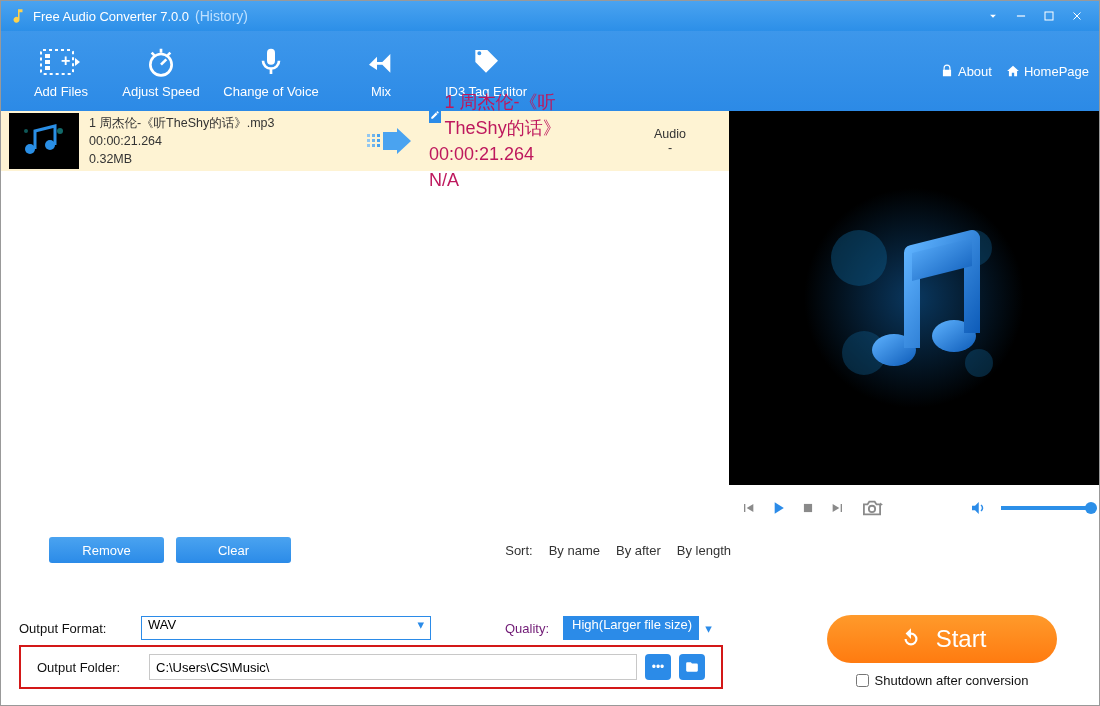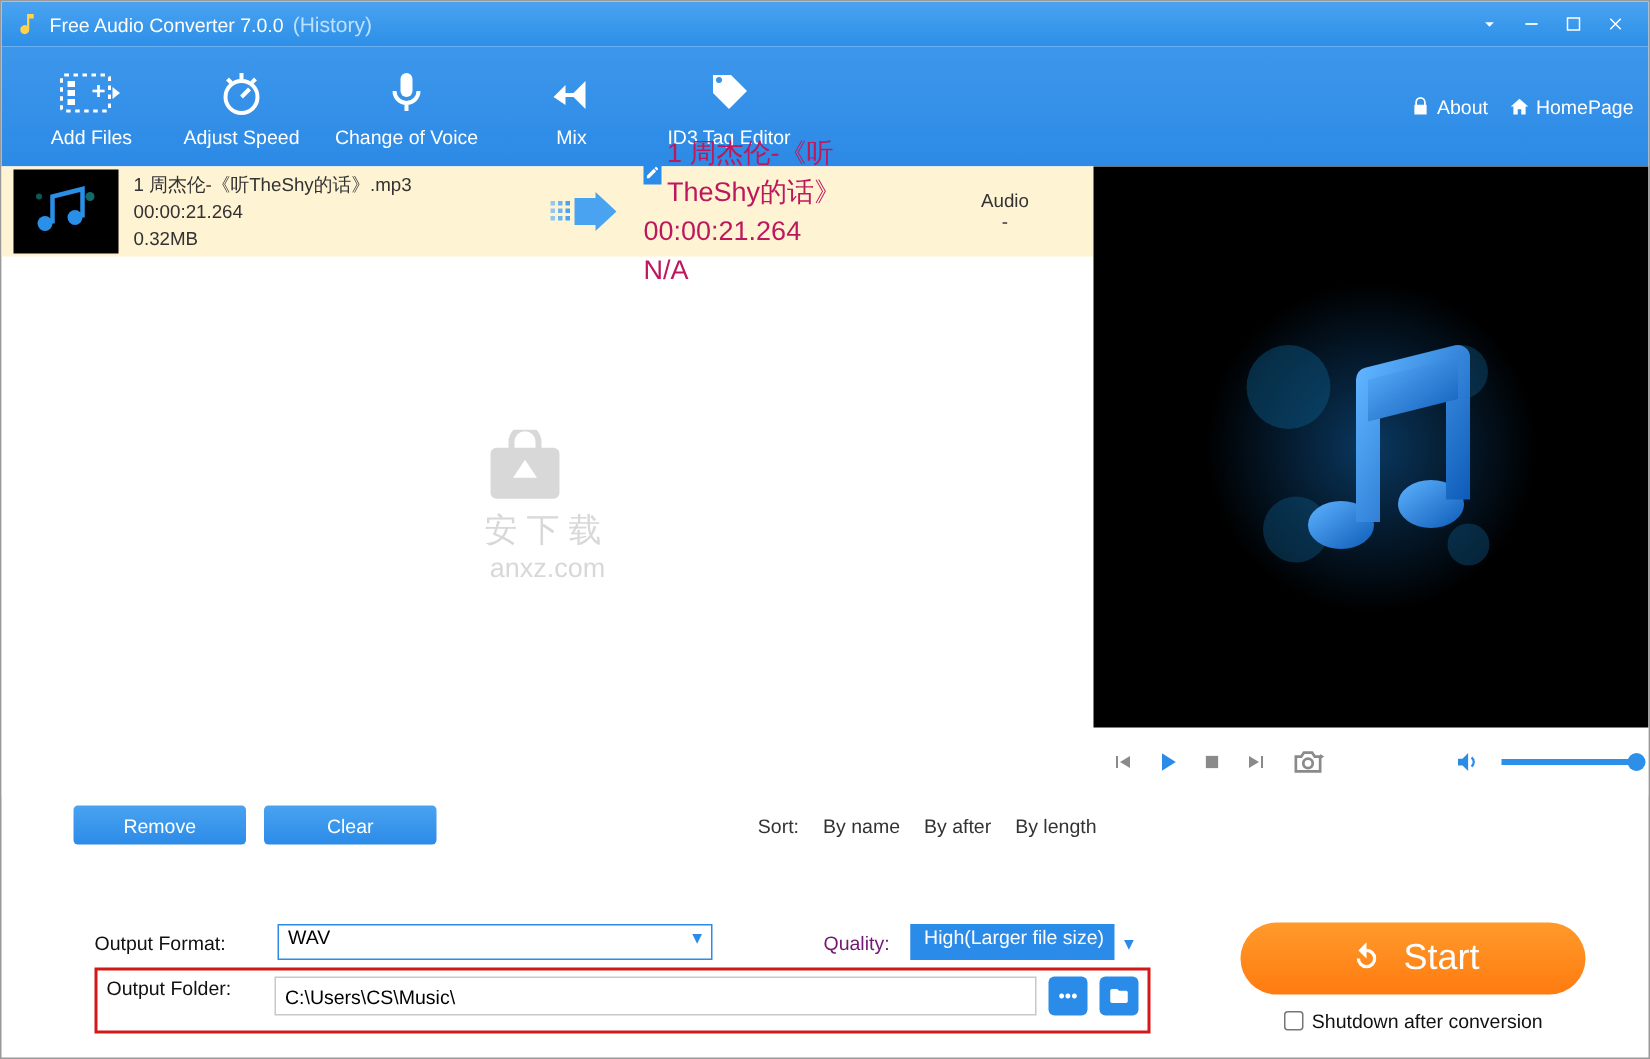--- a/index.html
+++ b/index.html
@@ -36,32 +36,32 @@
 .preview-controls { height: 46px; display: flex; align-items: center; padding: 0 8px; gap: 8px; }
 .pcbtn { width: 22px; height: 22px; display: flex; align-items: center; justify-content: center; cursor: pointer; color: #8a8a8a; }
 .volslider { width: 90px; height: 4px; background: #2c8fe8; position: relative; margin-left: 4px; }
 .volslider .knob { position: absolute; right: -6px; top: -4px; width: 12px; height: 12px; border-radius: 50%; background: #2c8fe8; }
 
 .actionrow { height: 38px; display: flex; align-items: center; padding: 0 12px; gap: 12px; margin-left: 36px; }
 .btn-blue { width: 115px; height: 26px; background: linear-gradient(#4aa3f0,#2b8be8); color: #fff; border: none; border-radius: 3px; font-size: 13px; cursor: pointer; }
 .sortarea { margin-left: auto; display: flex; align-items: center; gap: 16px; font-size: 13px; color: #333; margin-right: 14px; }
 .sortarea .slink { cursor: pointer; }
 
-.bottom { padding: 8px 18px 6px; margin-left: 44px; }
+.bottom { padding: 8px 18px 6px; }
 .row { display: flex; align-items: center; height: 34px; gap: 10px; }
 .lbl { width: 112px; font-size: 13px; color: #111; }
 .combo { height: 24px; border: 1px solid #2b8be8; background: #fff; display: flex; padding: 0 6px; font-size: 13px; position: relative; }
 .combo .caret { margin-left: auto; color: #2b8be8; }
 .fmt { width: 290px; }
 .qlbl { font-size: 13px; color: #701a75; margin-left: 64px; margin-right:4px; }
 .qual { width: 155px; background: #2b8be8; color: #fff; border: 1px solid #2b8be8; }
 .qual .sel { background: #2b8be8; color: #fff; padding: 0 2px; }
 .qual .caretbox { width: 20px; height: 24px; background:#fff; border-left:1px solid #2b8be8; display:flex; align-items:center; justify-content:center; position:absolute; right:-1px; top:-1px; color:#2b8be8; }
 
-.outfolder-wrap { border: 2px solid #d31818; padding: 4px 6px; display: flex; gap: 8px; height: 44px; }
+.outfolder-wrap { border: 2px solid #d31818; padding: 4px 16px; display: flex; align-items: center; gap: 8px; height: 44px; }
 .ofinput { flex: 1; height: 26px; border: 1px solid #c8c8c8; padding: 0 6px; font-size: 13px; display:flex; align-items:center; background:#fff; }
 .sqbtn { width: 26px; height: 26px; border-radius: 4px; background: #2b8be8; color:#fff; display:flex; align-items:center; justify-content:center; cursor:pointer; font-size:12px; }
 
 .startarea { position: absolute; right: 28px; bottom: 18px; width: 260px; display:flex; flex-direction:column; align-items:center; gap:10px; }
 .startbtn { width: 230px; height: 48px; border-radius: 28px; background: linear-gradient(#ff9a2b,#ff7b10); color:#fff; border:none; font-size: 24px; display:flex; align-items:center; justify-content:center; gap:12px; cursor:pointer; }
 .shutrow { display:flex; align-items:center; gap:6px; font-size:13px; color:#111; }
 
 svg { display:block; }
 </style>
 </head>
@@ -210,30 +210,20 @@
         </div>
         <div>00:00:21.264</div>
         <div>N/A</div>
       </div>
       <div class="statcol">
         <div>Audio</div>
         <div>-</div>
       </div>
     </div>
 
-    <div class="watermark">
-      <div class="bag">
-          <svg width="54" height="48" viewBox="0 0 54 48">
-            <path fill="#d8d8d8" d="M16 12V8a11 11 0 0122 0v4h8a4 4 0 014 4v26a4 4 0 01-4 4H8a4 4 0 01-4-4V16a4 4 0 014-4h8zm4 0h14V8a7 7 0 00-14 0v4z"></path>
-            <path fill="#fff" d="M27 20l8 12H19z"></path>
-          </svg>
-        </div>
-      <div style="letter-spacing:6px">安下载</div>
-      <div style="font-size:18px">anxz.com</div>
-    </div>
   </div>
 
   <div class="preview">
     <div class="preview-video">
       <svg width="220" height="220" viewBox="0 0 220 220">
         <defs>
           <radialGradient id="g1" cx="50%" cy="50%">
               <stop offset="0" stop-color="#0a3860"></stop>
               <stop offset="1" stop-color="#000"></stop>
             </radialGradient>

